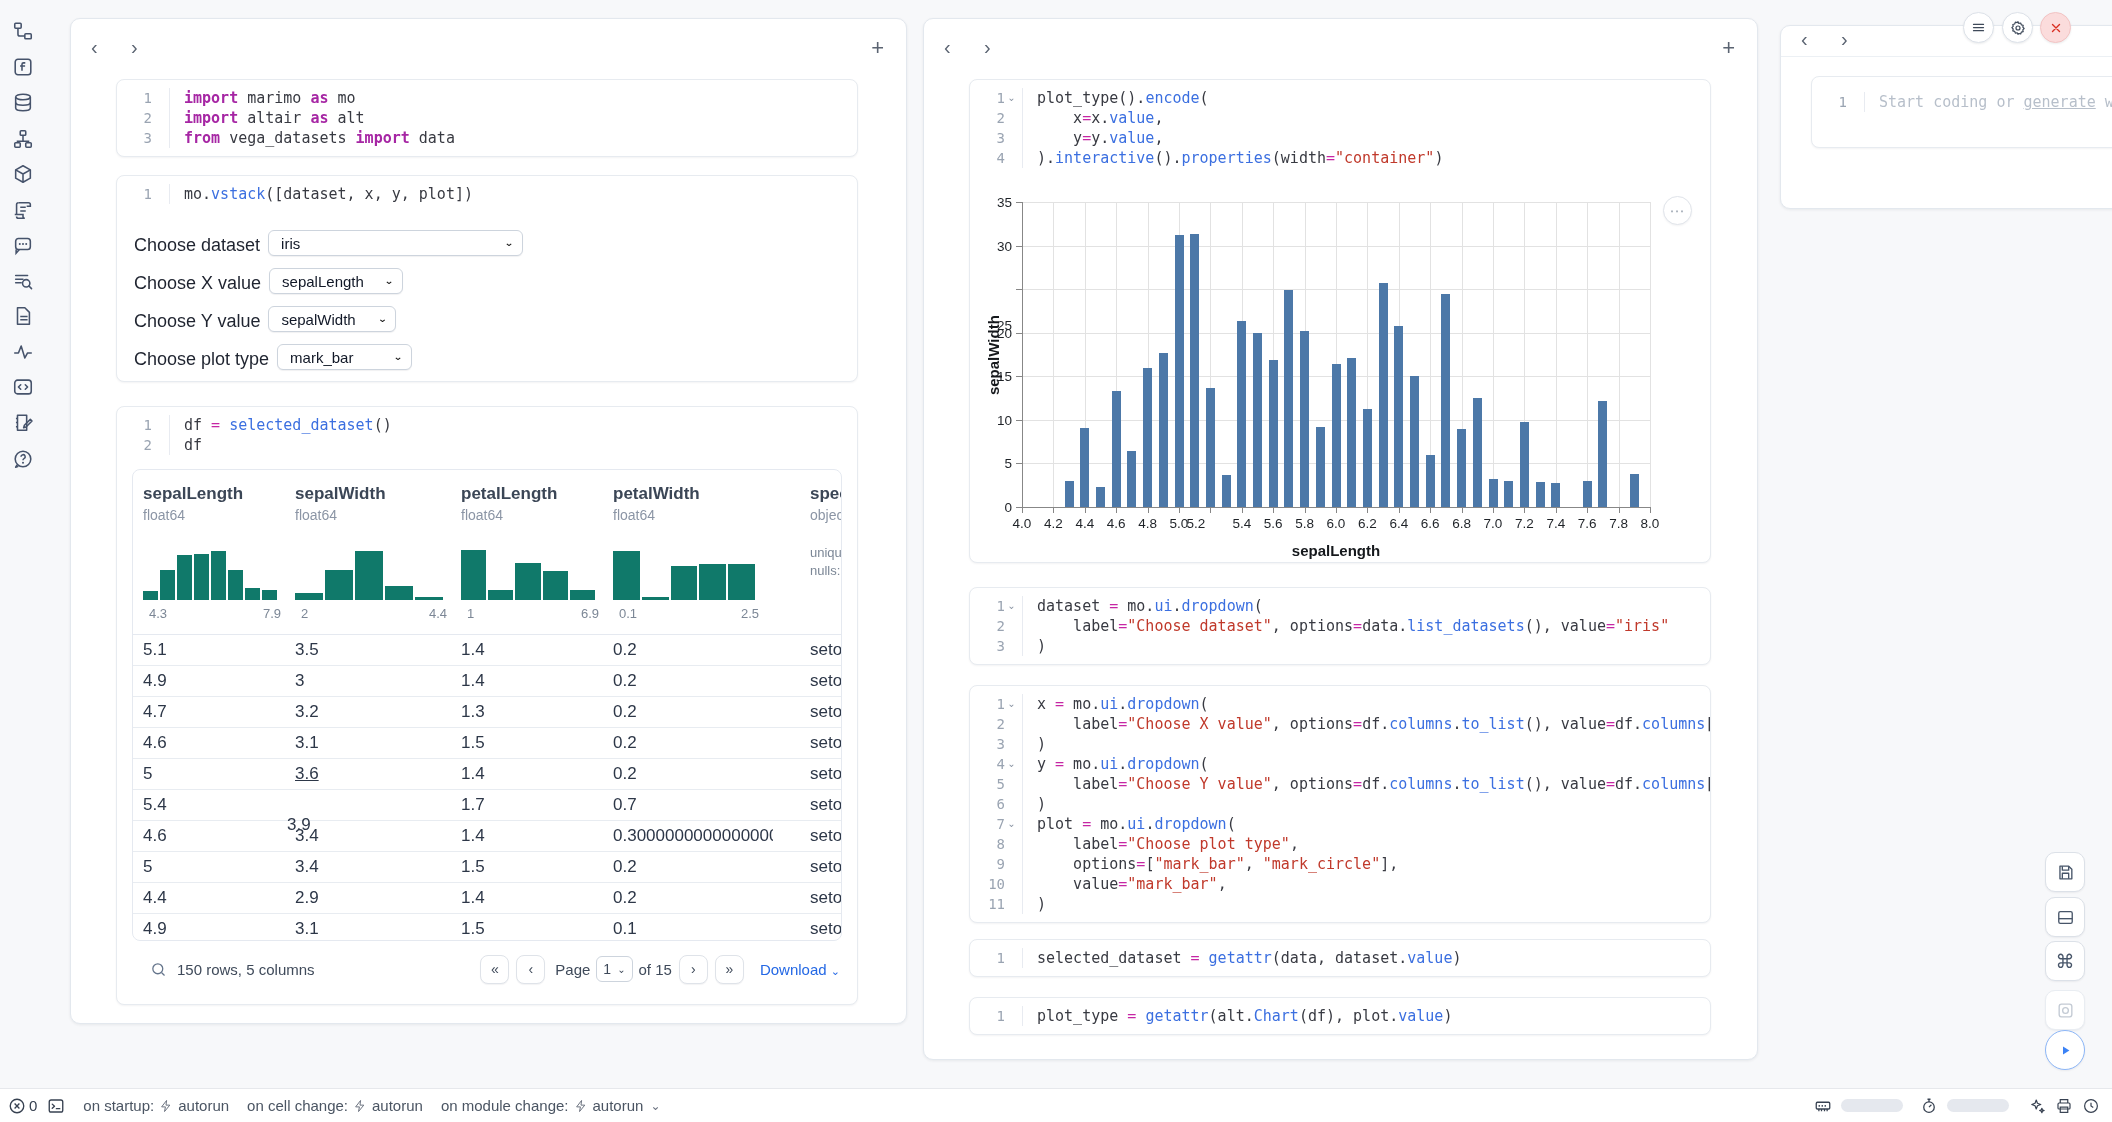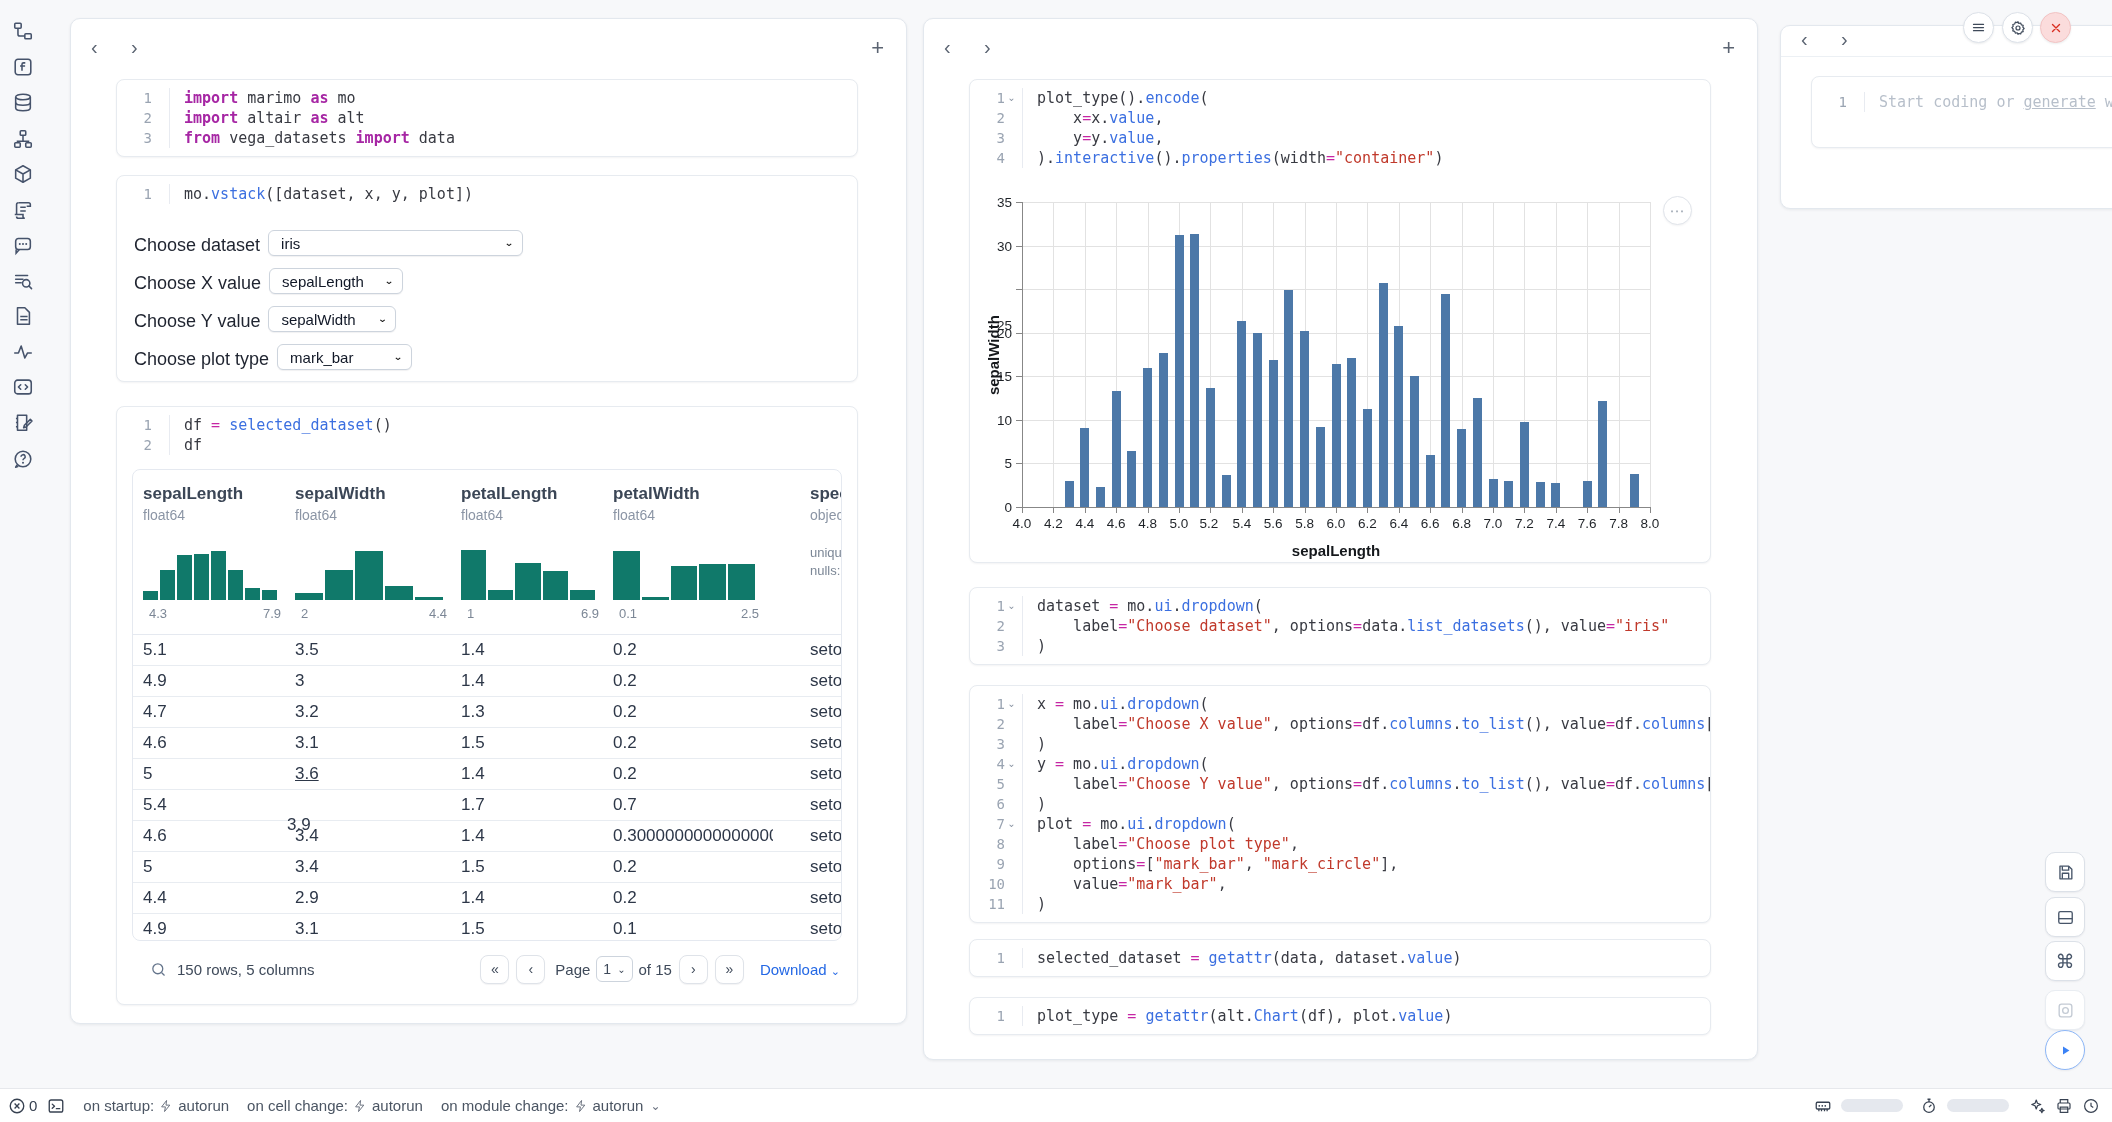--- a/index.html
+++ b/index.html
@@ -503,21 +503,21 @@
             <div class="tick" style="left: 94.2px; top: 305px; width: 1px; height: 6px;"></div>
             <div class="xlab" style="left: 94.2px; top: 314px; transform: translateX(-50%);">4.6</div>
             <div class="gl" style="left: 125.6px; top: 0px; width: 1px; height: 305px;"></div>
             <div class="tick" style="left: 125.6px; top: 305px; width: 1px; height: 6px;"></div>
             <div class="xlab" style="left: 125.6px; top: 314px; transform: translateX(-50%);">4.8</div>
             <div class="gl" style="left: 157px; top: 0px; width: 1px; height: 305px;"></div>
             <div class="tick" style="left: 157px; top: 305px; width: 1px; height: 6px;"></div>
             <div class="xlab" style="left: 157px; top: 314px; transform: translateX(-50%);">5.0</div>
             <div class="gl" style="left: 188.4px; top: 0px; width: 1px; height: 305px;"></div>
             <div class="tick" style="left: 188.4px; top: 305px; width: 1px; height: 6px;"></div>
-            <div class="xlab" style="left: 187px; top: 314px; transform: translateX(-50%);">5.2</div>
+            <div class="xlab" style="left: 174px; top: 314px; transform: translateX(-50%);">5.2</div>
             <div class="gl" style="left: 219.8px; top: 0px; width: 1px; height: 305px;"></div>
             <div class="tick" style="left: 219.8px; top: 305px; width: 1px; height: 6px;"></div>
             <div class="xlab" style="left: 219.8px; top: 314px; transform: translateX(-50%);">5.4</div>
             <div class="gl" style="left: 251.2px; top: 0px; width: 1px; height: 305px;"></div>
             <div class="tick" style="left: 251.2px; top: 305px; width: 1px; height: 6px;"></div>
             <div class="xlab" style="left: 251.2px; top: 314px; transform: translateX(-50%);">5.6</div>
             <div class="gl" style="left: 282.6px; top: 0px; width: 1px; height: 305px;"></div>
             <div class="tick" style="left: 282.6px; top: 305px; width: 1px; height: 6px;"></div>
             <div class="xlab" style="left: 282.6px; top: 314px; transform: translateX(-50%);">5.8</div>
             <div class="gl" style="left: 314px; top: 0px; width: 1px; height: 305px;"></div>

